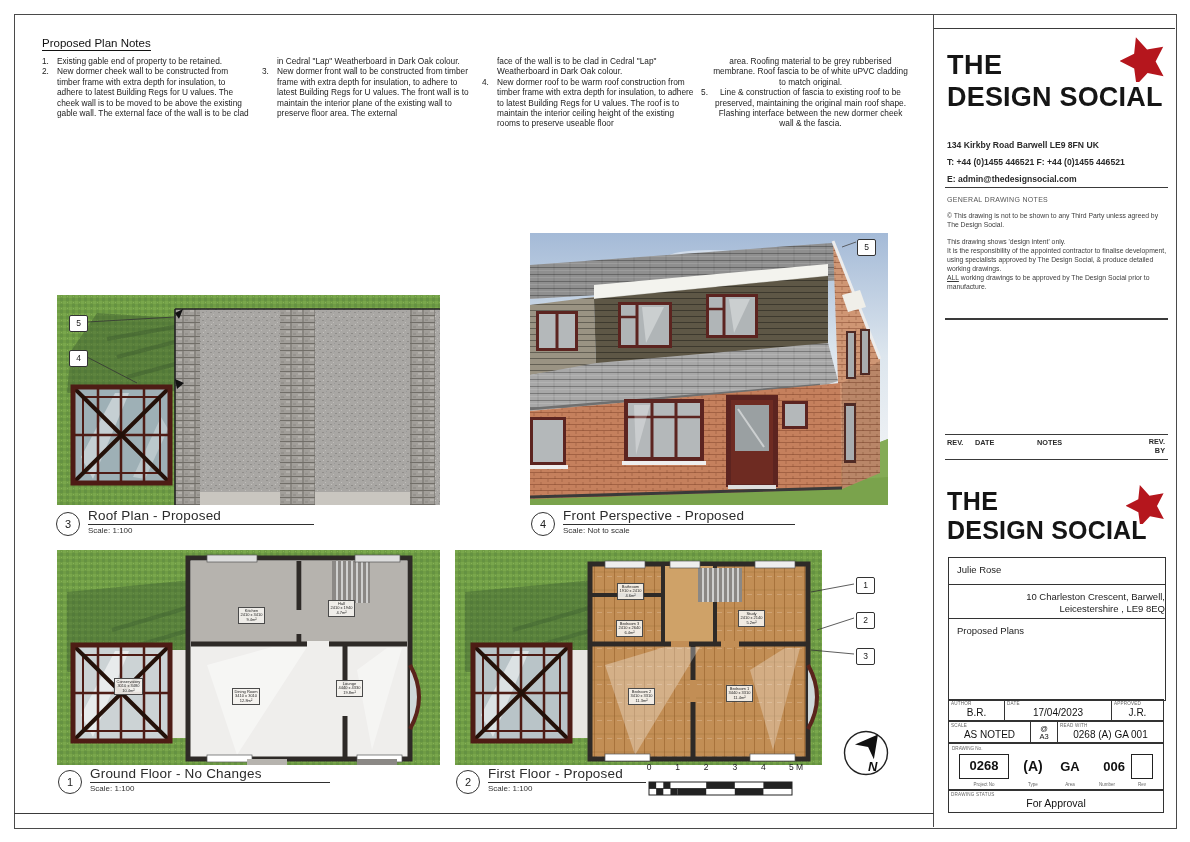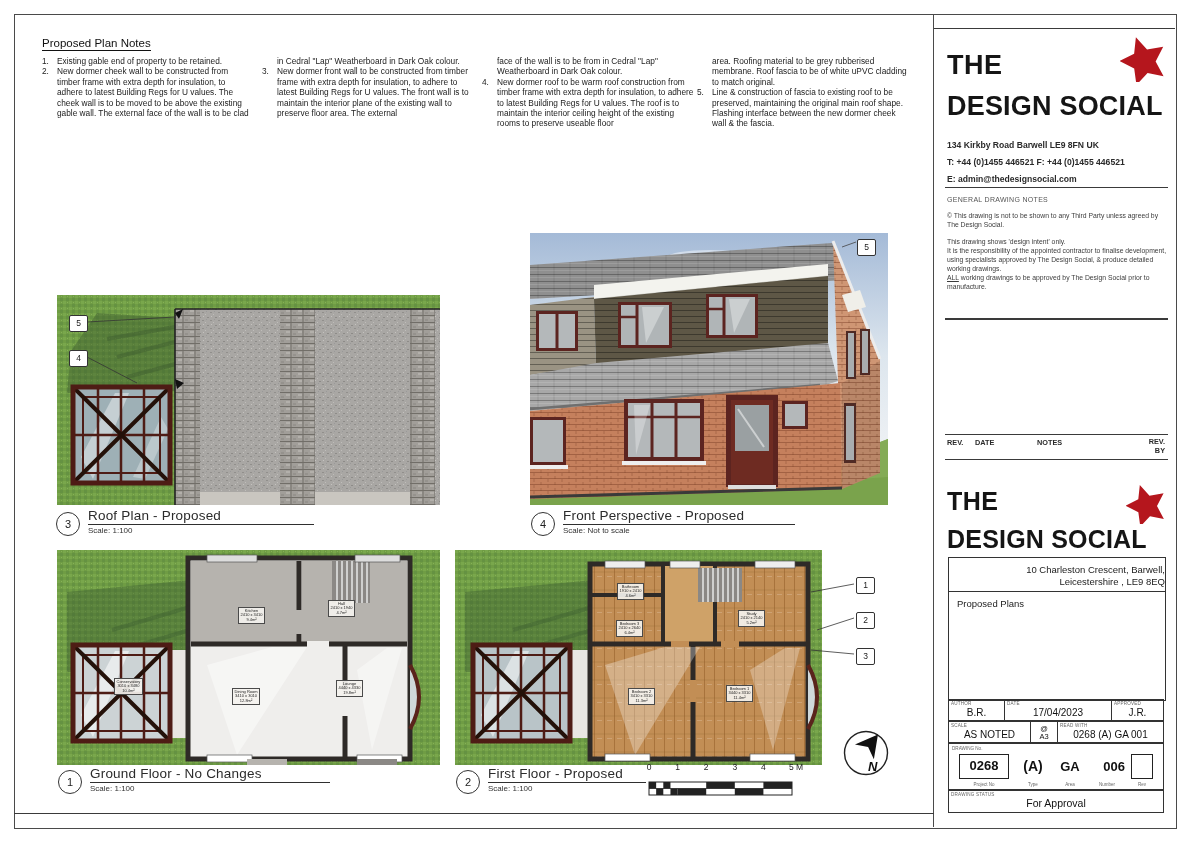--- a/index.html
+++ b/index.html
@@ -32,21 +32,21 @@
      border-radius:2px;text-align:center;line-height:15px;font-size:8.5px;color:#222;z-index:5;}
   
   .rlabel{position:absolute;background:rgba(244,242,238,.92);border:.5px solid #4a4a4a;
      font-size:4px;line-height:4.8px;padding:.5px 1.5px;text-align:center;color:#1e1e1e;z-index:4;}
   
   .scalebar{position:absolute;left:641px;top:762px;width:170px;height:38px;}
   .sb-num{position:absolute;top:0;font-size:8.5px;color:#222;transform:translateX(-50%);}
   .north{position:absolute;left:842px;top:729px;width:48px;height:48px;}
   
   .brand-the{font-size:27px;font-weight:800;letter-spacing:.5px;color:#151515;line-height:30px;}
-  .brand-ds{font-size:27px;font-weight:800;letter-spacing:.2px;color:#151515;line-height:34px;margin-top:9px;}
+  .brand-ds{font-size:27px;font-weight:800;letter-spacing:.2px;color:#151515;line-height:34px;}
   .brand2 .brand-the{font-size:25px;line-height:27px;}
   .brand2 .brand-ds{font-size:25px;line-height:30px;}
   .contact{position:absolute;left:947px;top:137px;font-size:8.6px;font-weight:700;color:#2a2a2a;line-height:17px;}
   .gen-heading{position:absolute;left:947px;top:196px;font-size:7px;color:#555;letter-spacing:.3px;}
   .gen-notes{position:absolute;left:947px;top:211px;width:221px;font-size:6.8px;line-height:9px;color:#3c3c3c;}
   .gen-notes p{margin:0;}
   .gen-notes .gap{height:8px;}
   .rev-head{position:absolute;left:947px;top:438px;width:218px;display:flex;font-size:7.3px;font-weight:700;color:#2a2a2a;}
   .rev-c1{width:28px;}.rev-c2{width:62px;}.rev-c3{flex:1;}
   .rev-c4{width:30px;text-align:right;line-height:8.5px;}
@@ -145,28 +145,28 @@
         <span class="ntxt">in Cedral "Lap" Weatherboard in Dark Oak colour.</span>
       </div>
     <div class="note-item">
         <span class="nnum">3.</span>
         <span class="ntxt">New dormer front wall to be constructed from timber frame with extra depth for insulation, to adhere to latest Building Regs for U values. The front wall is to maintain the interior plane of the existing wall to preserve floor area. The external</span>
       </div>
   </div>
   <div class="note-col" style="left:482px;width:212px;">
     <div class="note-item">
         <span class="nnum"></span>
-        <span class="ntxt">face of the wall is to be from in Cedral "Lap" Weatherboard in Dark Oak colour.</span>
+        <span class="ntxt">face of the wall is to be clad in Cedral "Lap" Weatherboard in Dark Oak colour.</span>
       </div>
     <div class="note-item">
         <span class="nnum">4.</span>
         <span class="ntxt">New dormer roof to be warm roof construction from timber frame with extra depth for insulation, to adhere to latest Building Regs for U values. The roof is to maintain the interior ceiling height of the existing rooms to preserve useable floor</span>
       </div>
   </div>
-  <div class="note-col" style="left:697px;width:212px;">
+  <div class="note-col" style="left:697px;width:212px;text-align:center;">
     <div class="note-item">
         <span class="nnum"></span>
         <span class="ntxt">area. Roofing material to be grey rubberised membrane. Roof fascia to be of white uPVC cladding to match original.</span>
       </div>
     <div class="note-item">
         <span class="nnum">5.</span>
         <span class="ntxt">Line &amp; construction of fascia to existing roof to be preserved, maintaining the original main roof shape. Flashing interface between the new dormer cheek wall &amp; the fascia.</span>
       </div>
   </div>
 
@@ -533,20 +533,21 @@
 
   <div class="abs brand2" style="left:947px;top:488px;width:220px;">
     <div class="brand-the">THE</div>
     <div class="brand-ds">DESIGN SOCIAL</div>
   </div>
   <svg class="abs" style="left:1126px;top:484px;" width="40" height="40" viewBox="0 0 40 40">
     <polygon transform="rotate(-18 20 20)" points="20,0 25.9,13.2 40,15.3 29.8,25.4 32.4,39.7 20,32.9 7.6,39.7 10.2,25.4 0,15.3 14.1,13.2" fill="#b5161d"></polygon>
   </svg>
 
   <div class="project-box">
+    <div class="pb-row pb-client">Julie Rose</div>
     <div class="pb-row pb-addr">
       <div>10 Charleston Crescent, Barwell,</div>
       <div>Leicestershire , LE9 8EQ</div>
     </div>
     <div class="pb-row pb-title">Proposed Plans</div>
   </div>
 
   <div class="meta-row" style="top:699px;">
     <div class="meta-cell" style="width:56px;">
       <span class="m-label">AUTHOR</span>

